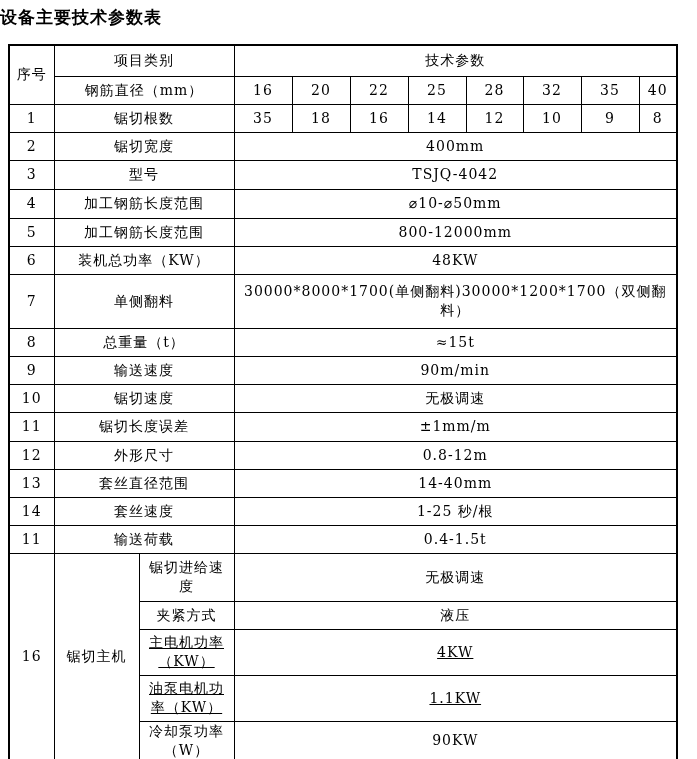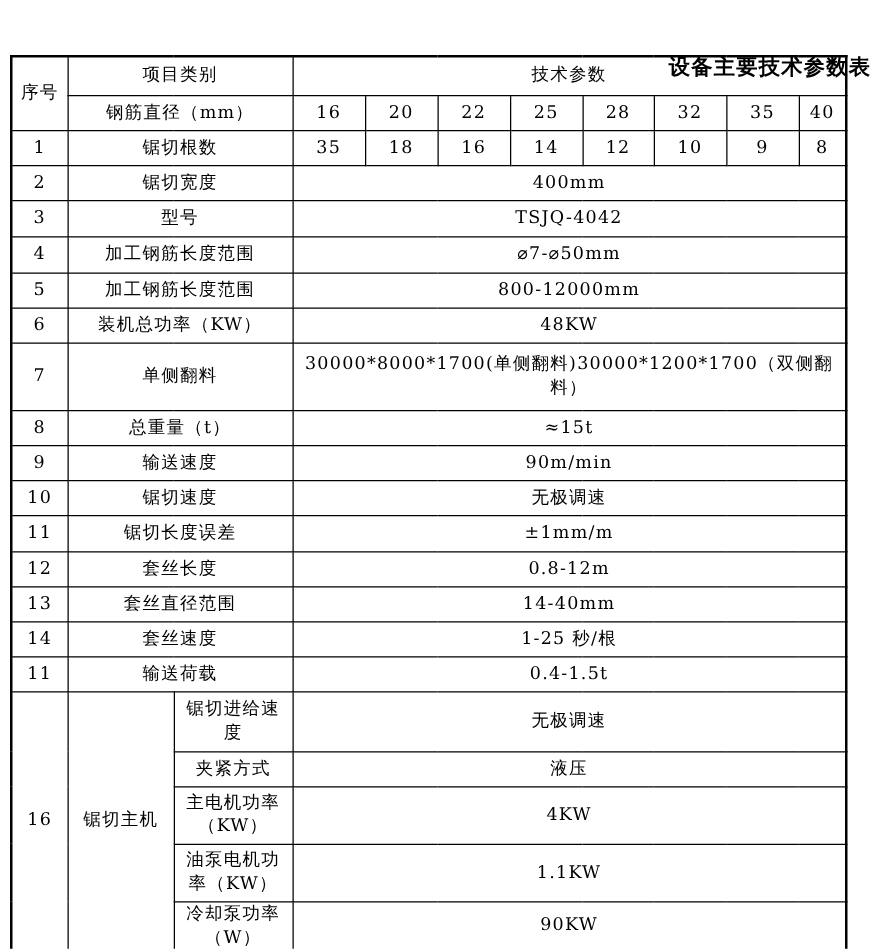--- a/index.html
+++ b/index.html
@@ -6,25 +6,24 @@
   body{
     width:697px;height:759px;
     background:#ffffff;
     font-family:"DejaVu Serif","Liberation Serif",serif;
     color:#000;
     position:relative;
   }
   .page-title{
     position:absolute;
     top:6px;left:0;width:697px;
-    text-align:right;
+    text-align:left;
     font-size:17px;
     font-weight:bold;
     letter-spacing:1px;
-    margin-top:36px;
   }
   table.spec{
     position:absolute;
     left:8px;top:44px;
     border-collapse:collapse;
     table-layout:fixed;
     width:669px;
   }
   table.spec{border:2px solid #000;}
   table.spec td{
@@ -36,21 +35,21 @@
     line-height:1.35;
     overflow:hidden;
     letter-spacing:1px;
   }
   td.num{letter-spacing:0;}
   tr.h31{height:31px;}
   tr.h28{height:28px;}
   tr.h29{height:29px;}
   tr.h54{height:54px;}
   tr.h48{height:48px;}
-  tr.h46{height:46px;}
+  tr.h46{height:46px;text-decoration:underline;}
   tr.h40{height:40px;}
 </style>
 </head>
 <body>
 
 <div class="page-title">设备主要技术参数表</div>
 
 <table class="spec">
   <colgroup>
     <col style="width:45px">
@@ -104,21 +103,21 @@
     <td colspan="8" class="num">400mm</td>
   </tr>
   <tr class="h29">
     <td class="num">3</td>
     <td colspan="2">型号</td>
     <td colspan="8" class="num">TSJQ-4042</td>
   </tr>
   <tr class="h29">
     <td class="num">4</td>
     <td colspan="2">加工钢筋长度范围</td>
-    <td colspan="8" class="num">⌀7-⌀50mm</td>
+    <td colspan="8" class="num">⌀10-⌀50mm</td>
   </tr>
   <tr class="h28">
     <td class="num">5</td>
     <td colspan="2">加工钢筋长度范围</td>
     <td colspan="8" class="num">800-12000mm</td>
   </tr>
   <tr class="h28">
     <td class="num">6</td>
     <td colspan="2">装机总功率（KW）</td>
     <td colspan="8" class="num">48KW</td>
@@ -143,21 +142,21 @@
     <td colspan="2">锯切速度</td>
     <td colspan="8" class="num">无极调速</td>
   </tr>
   <tr class="h29">
     <td class="num">11</td>
     <td colspan="2">锯切长度误差</td>
     <td colspan="8" class="num">±1mm/m</td>
   </tr>
   <tr class="h28">
     <td class="num">12</td>
-    <td colspan="2">套丝长度</td>
+    <td colspan="2">外形尺寸</td>
     <td colspan="8" class="num">0.8-12m</td>
   </tr>
   <tr class="h28">
     <td class="num">13</td>
     <td colspan="2">套丝直径范围</td>
     <td colspan="8" class="num">14-40mm</td>
   </tr>
   <tr class="h28">
     <td class="num">14</td>
     <td colspan="2">套丝速度</td>

